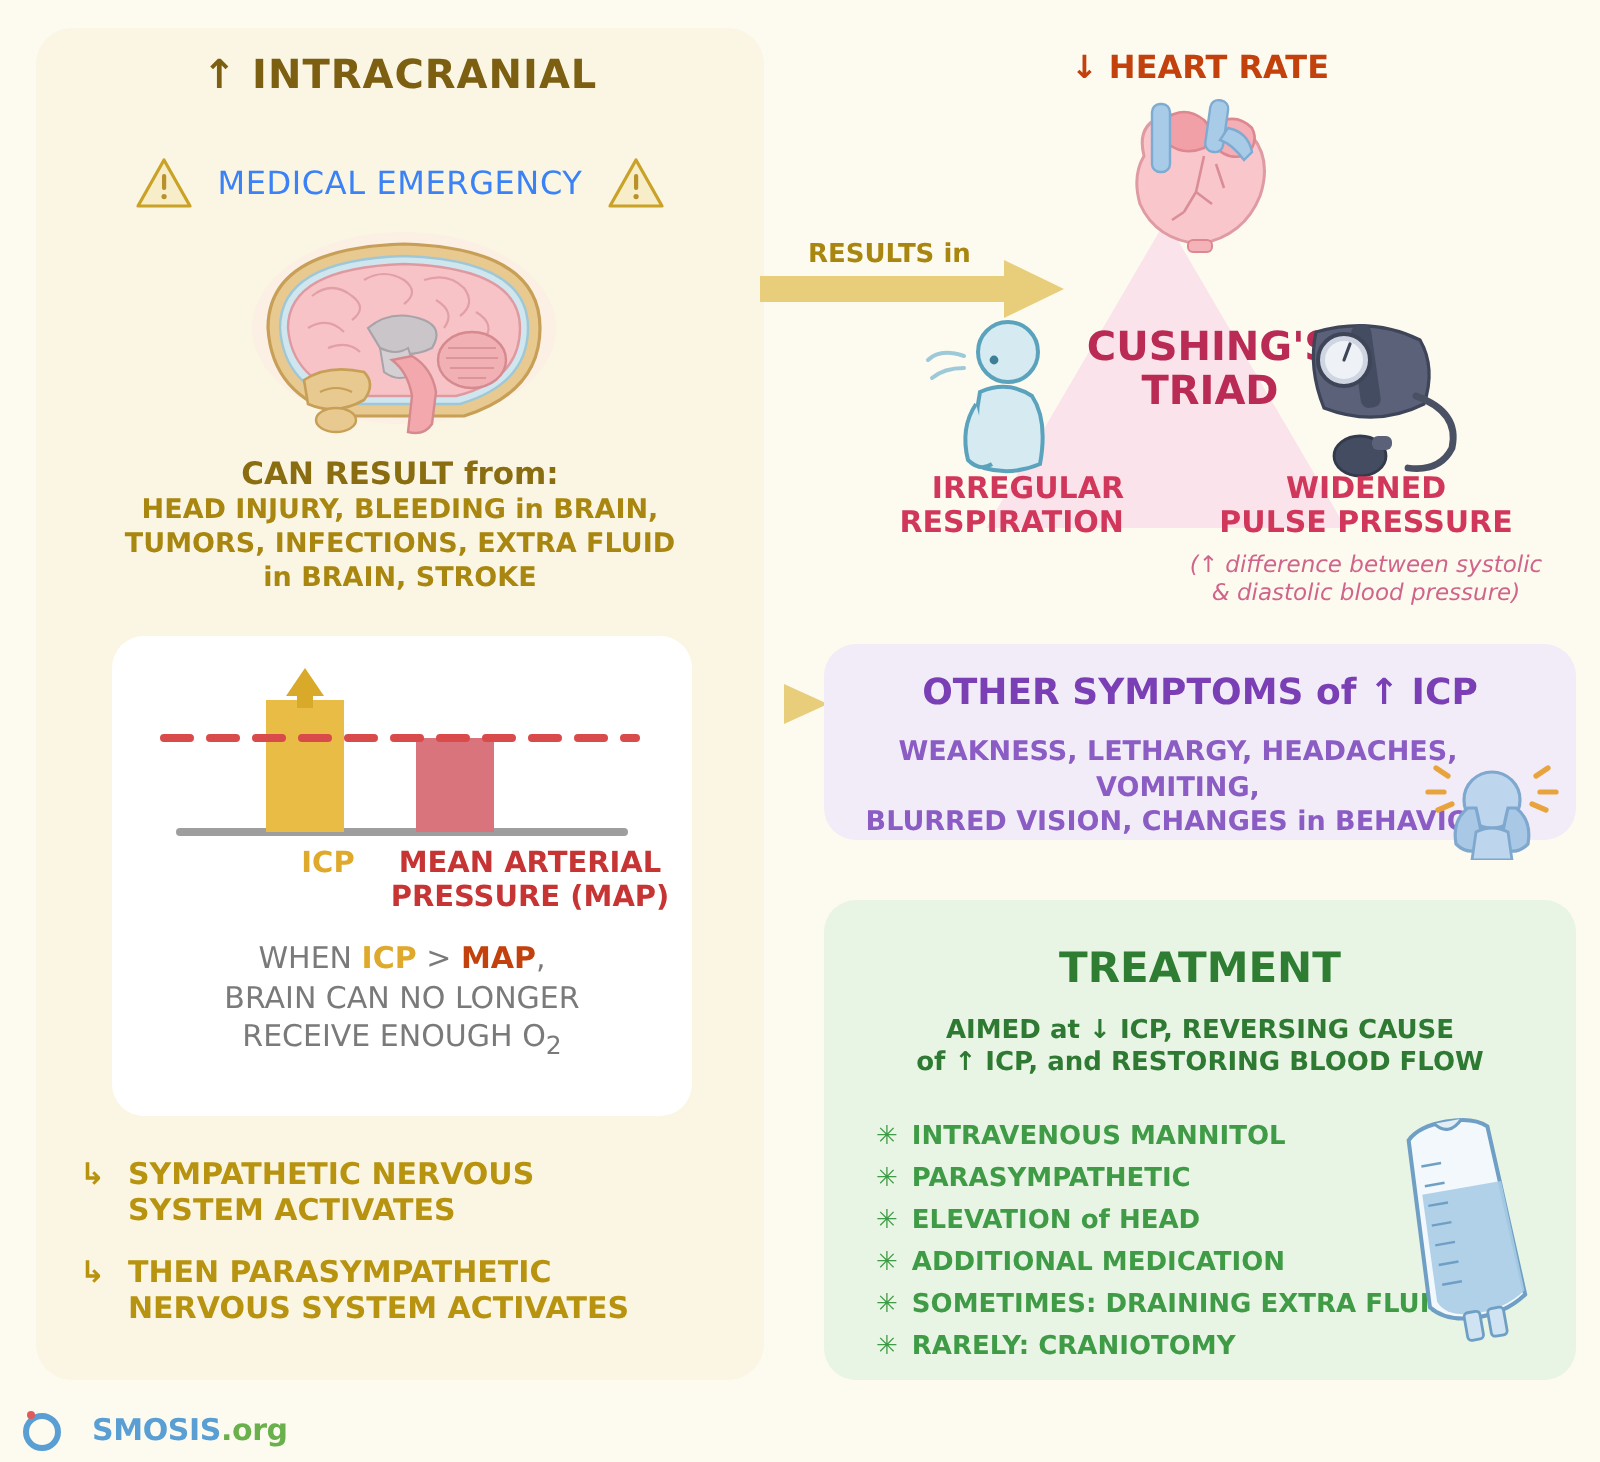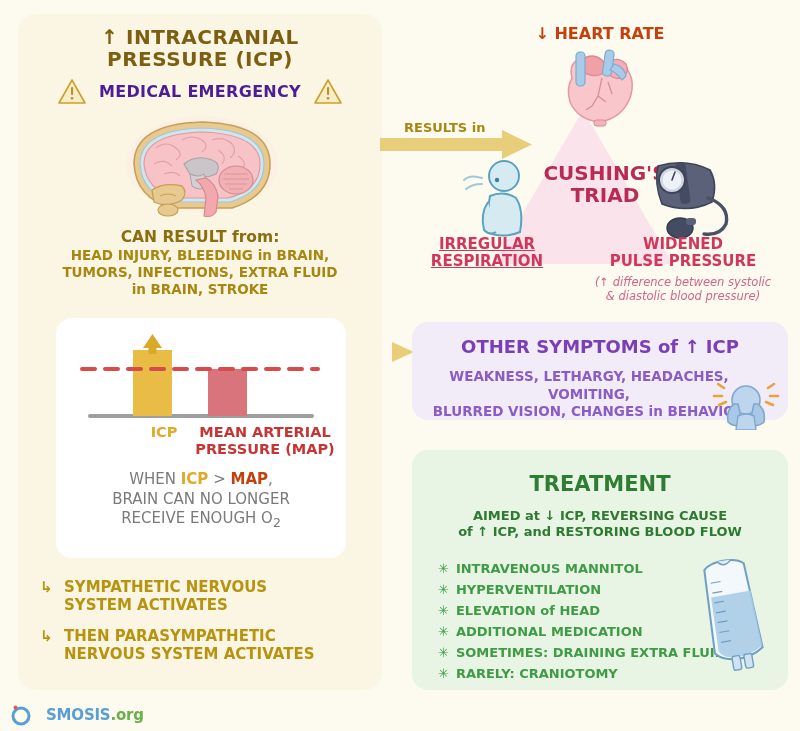--- a/index.html
+++ b/index.html
@@ -24,21 +24,21 @@
     font-weight: bold;
     font-size: 20px;
     letter-spacing: 0.5px;
     line-height: 1.12;
   }
   .emergency-row {
     position: absolute; left: 18px; top: 78px; width: 364px;
     display: flex; align-items: center; justify-content: center; gap: 12px;
   }
   .emergency-text {
-    color: #4c1d95; font-weight: bold; font-size: 16px; letter-spacing: 0.3px; text-align: right;
+    color: #3b82f6; font-weight: normal; font-size: 16px; letter-spacing: 0.3px; text-align: right;
   }
   .warn-tri { width: 30px; height: 27px; }
   
   .brain-wrap { position: absolute; left: 112px; top: 112px; width: 180px; height: 112px; }
   
   .causes {
     position: absolute; left: 28px; top: 228px; width: 344px;
     text-align: center; color: #a8860f;
     line-height: 1.25;
   }
@@ -88,22 +88,22 @@
   .triad-wrap { position: absolute; left: 420px; top: 14px; width: 370px; height: 300px; }
   .hr-label {
     position: absolute; left: 500px; top: 24px; width: 200px; text-align: center;
     color: #c2410c; font-weight: bold; font-size: 16px;
   }
   .triad-title {
     position: absolute; left: 520px; top: 162px; width: 170px; text-align: center;
     color: #b92a54; font-weight: bold; font-size: 20px; line-height: 1.1;
   }
   .irr-label {
-    position: absolute; left: 412px; top: 236px; width: 150px; text-align: center;
-    color: #d1375a; font-weight: bold; font-size: 15px; line-height: 1.15; text-decoration: underline;
+    position: absolute; left: 412px; top: 236px; width: 150px; text-align: right;
+    color: #d1375a; font-weight: bold; font-size: 15px; line-height: 1.15;
   }
   .wpp-label {
     position: absolute; left: 578px; top: 236px; width: 210px; text-align: center;
     color: #d1375a; font-weight: bold; font-size: 15px; line-height: 1.15;
   }
   .wpp-sub {
     position: absolute; left: 572px; top: 276px; width: 222px; text-align: center;
     color: #d1648a; font-size: 11.5px; font-style: italic; line-height: 1.2;
     font-weight: normal;
   }
@@ -149,21 +149,20 @@
   .logo-text { color: #5a9fd4; font-weight: bold; font-size: 15px; letter-spacing: -0.2px; }
   .logo-text .org { color: #6ab04c; }
 </style>
 </head>
 <body>
 
 <div class="panel-left"></div>
 
 <div class="title">
   <div>↑ INTRACRANIAL</div>
-  <div>PRESSURE (ICP)</div>
 </div>
 
 <div class="emergency-row">
   <svg class="warn-tri" viewBox="0 0 30 27">
     <path d="M15 2 L28 25 L2 25 Z" fill="#f7edc9" stroke="#c9a227" stroke-width="1.6" stroke-linejoin="round"></path>
     <rect x="14" y="9" width="2.1" height="8" rx="1" fill="#b8912a"></rect>
     <circle cx="15.05" cy="20.3" r="1.3" fill="#b8912a"></circle>
   </svg>
   <span class="emergency-text">MEDICAL EMERGENCY</span>
   <svg class="warn-tri" viewBox="0 0 30 27">
@@ -359,21 +358,21 @@
   <div><span>AIMED </span><span class="lower">at</span><span> ↓ ICP, REVERSING CAUSE</span></div>
   <div><span class="lower">of</span><span> ↑ ICP, </span><span class="lower">and</span><span> RESTORING BLOOD FLOW</span></div>
 </div>
 <div class="treat-list">
   <div class="tl-item">
       <span class="tl-star">✳</span>
       <span>INTRAVENOUS MANNITOL</span>
     </div>
   <div class="tl-item">
       <span class="tl-star">✳</span>
-      <span>HYPERVENTILATION</span>
+      <span>PARASYMPATHETIC</span>
     </div>
   <div class="tl-item">
       <span class="tl-star">✳</span>
       <span><span>ELEVATION </span><span class="lower">of</span><span> HEAD</span></span>
     </div>
   <div class="tl-item">
       <span class="tl-star">✳</span>
       <span>ADDITIONAL MEDICATION</span>
     </div>
   <div class="tl-item">

